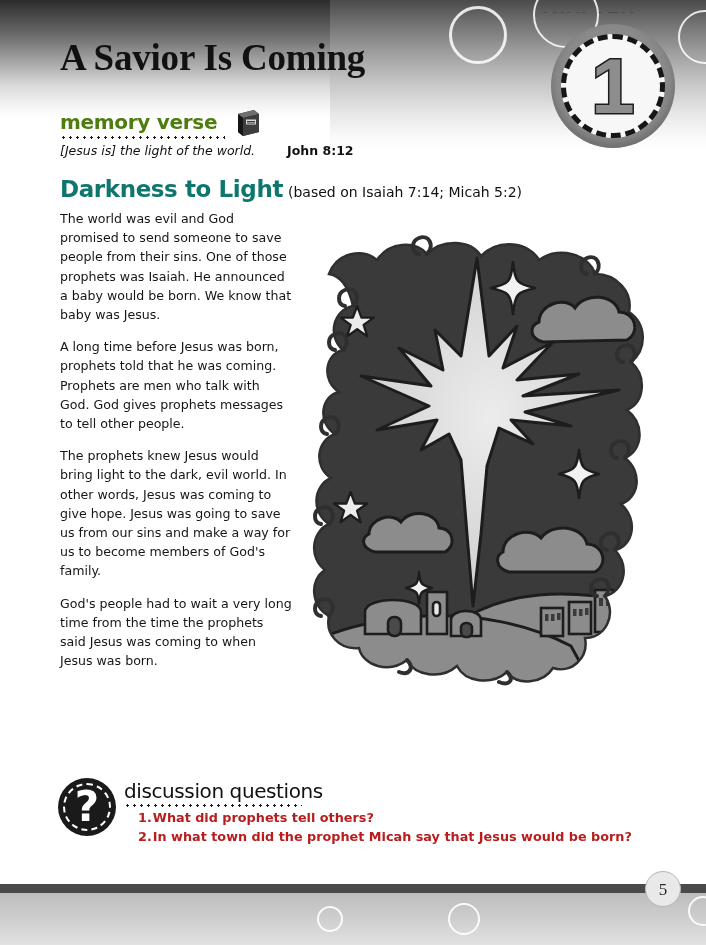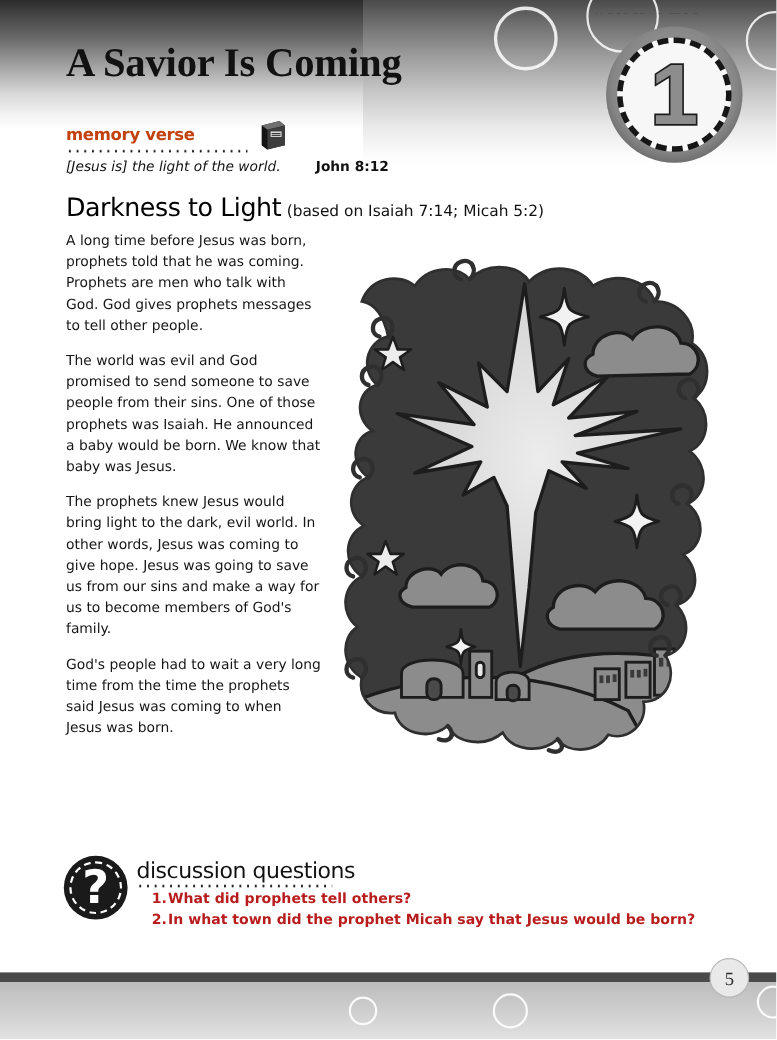--- a/index.html
+++ b/index.html
@@ -125,23 +125,23 @@
     top: 108px; left: 60px;
     width: 300px;
   }
   .memory-verse-row {
     display: flex;
     align-items: flex-end;
     gap: 8px;
   }
   .memory-verse-label {
     font-family: "DejaVu Sans", sans-serif;
-    font-size: 15px;
-    font-weight: bold;
-    color: #c2410c;
+    font-size: 20px;
+    font-weight: bold;
+    color: #4d7c0f;
     letter-spacing: -0.3px;
     line-height: 24px;
   }
   .bible-icon {
     position: relative;
     width: 30px; height: 30px;
     margin-bottom: 1px;
   }
   .dotted-rule {
     margin-top: 2px;
@@ -164,22 +164,22 @@
 
   
   .section-heading {
     position: absolute;
     top: 176px; left: 60px;
     white-space: nowrap;
   }
   .section-heading .main {
     font-family: "DejaVu Sans", sans-serif;
     font-size: 23px;
-    font-weight: normal;
-    color: #000000;
+    font-weight: bold;
+    color: #0f766e;
     letter-spacing: -0.4px;
   }
   .section-heading .sub {
     font-family: "DejaVu Sans", sans-serif;
     font-size: 14px;
     color: #111111;
     margin-left: 5px;
   }
 
   
@@ -362,22 +362,22 @@
       <span class="vtext">[Jesus is] the light of the world.</span>
       <span class="vref">John 8:12</span>
     </div>
   </div>
 
   <div class="section-heading">
     <span class="main">Darkness to Light</span><span class="sub">(based on Isaiah 7:14; Micah 5:2)</span>
   </div>
 
   <div class="text-column">
+    <p>The world was evil and God promised to send someone to save people from their sins. One of those prophets was Isaiah. He announced a baby would be born. We know that baby was Jesus.</p>
     <p>A long time before Jesus was born, prophets told that he was coming. Prophets are men who talk with God. God gives prophets messages to tell other people.</p>
-    <p>The world was evil and God promised to send someone to save people from their sins. One of those prophets was Isaiah. He announced a baby would be born. We know that baby was Jesus.</p>
     <p>The prophets knew Jesus would bring light to the dark, evil world. In other words, Jesus was coming to give hope. Jesus was going to save us from our sins and make a way for us to become members of God's family.</p>
     <p>God's people had to wait a very long time from the time the prophets said Jesus was coming to when Jesus was born.</p>
   </div>
 
   <div class="illustration">
     <svg viewBox="0 0 352 452" aria-hidden="true">
       <defs>
         <clipPath id="sceneClip">
           <path d="M 26,40
             C 34,18 60,14 74,26 C 86,8 112,6 124,20 C 140,4 168,6 178,22

